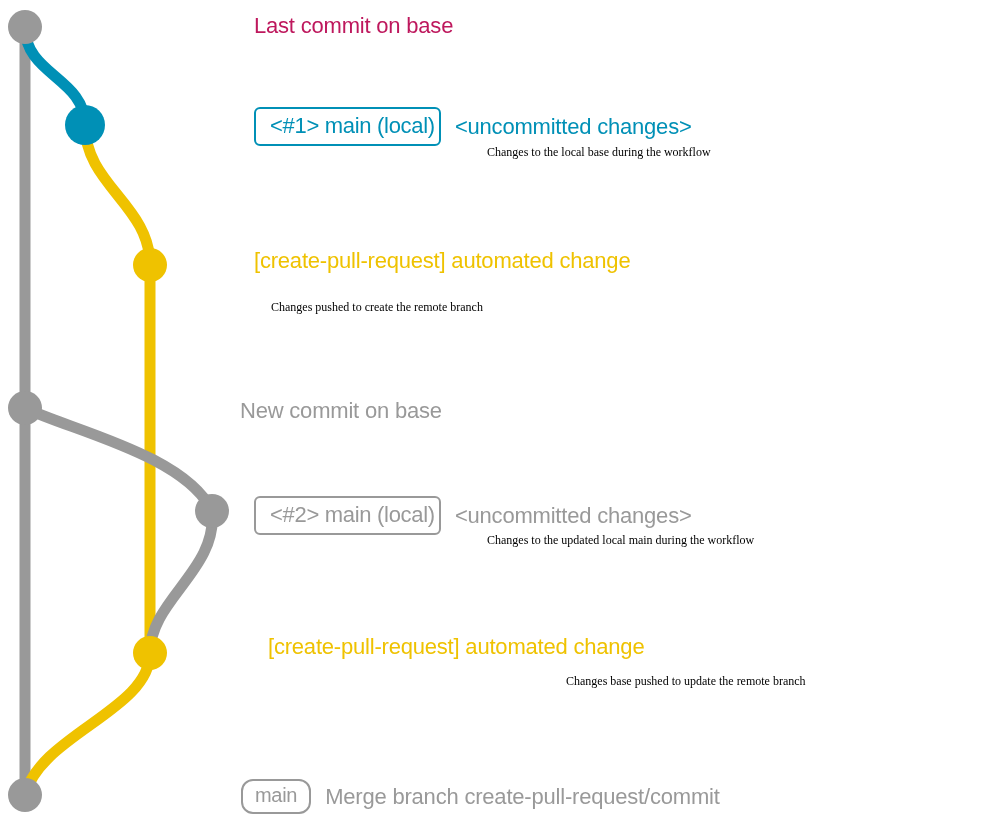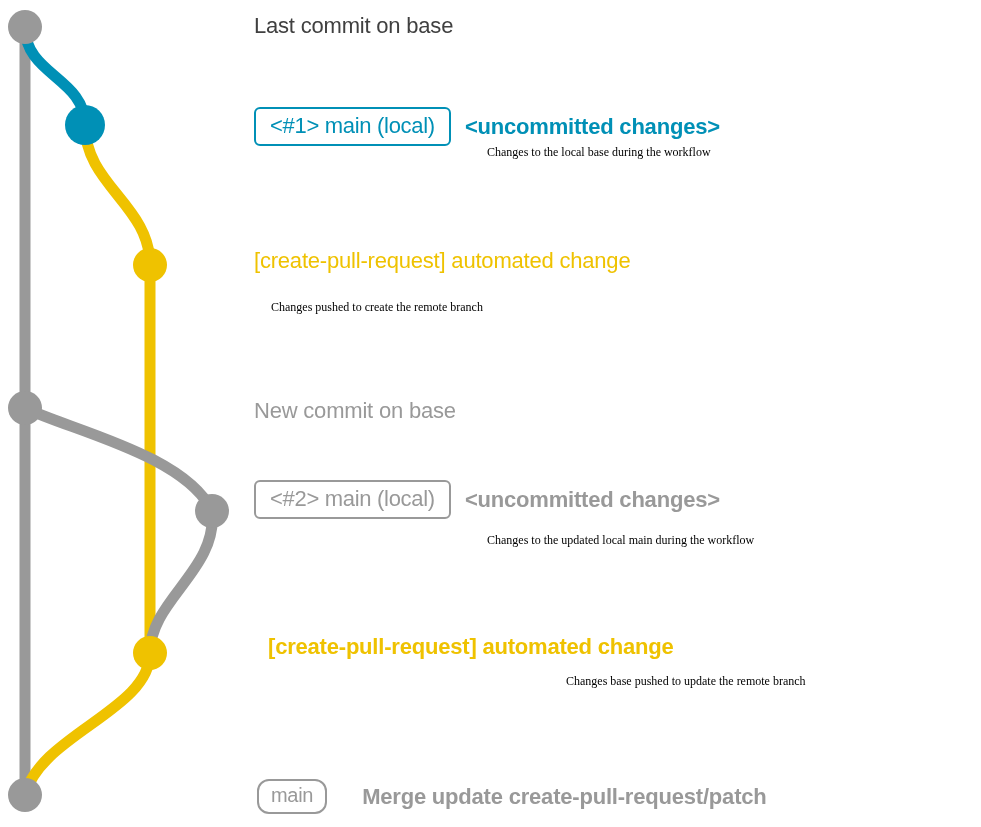--- a/index.html
+++ b/index.html
@@ -37,64 +37,63 @@
     white-space: nowrap;
   }
 
   .badge {
     display: inline-flex;
     align-items: center;
     justify-content: center;
     box-sizing: border-box;
     border: 2px solid currentColor;
     border-radius: 6px;
-    padding: 5px 14px 7px 14px;
+    padding: 5px 4px 7px 14px;
     font-family: "Liberation Sans", sans-serif;
     font-size: 22px;
     line-height: 1.05;
     letter-spacing: -0.3px;
     white-space: nowrap;
     background: #ffffff;
   }
 
   .badge-sm {
     padding: 4px 12px 6px 12px;
     border-radius: 12px;
     font-size: 20px;
   }
 
   .subject {
     font-family: "Liberation Sans", sans-serif;
     font-size: 22px;
     letter-spacing: -0.2px;
     white-space: nowrap;
     margin-left: 14px;
-    font-weight: bold;
   }
 
   .desc {
     position: absolute;
     font-family: "Liberation Serif", serif;
     font-size: 12px;
     color: #000000;
     white-space: nowrap;
   }
 
   
   #row-last-commit    { left: 254px; top: 13px; }
   #row-commit-1       { left: 254px; top: 107px; }
   #desc-1             { left: 487px; top: 145px; }
   #row-commit-2       { left: 254px; top: 248px; }
   #desc-2             { left: 271px; top: 300px; }
-  #row-new-commit     { left: 254px; top: 398px; }
-  #row-commit-3       { left: 254px; top: 480px; text-align: center; }
+  #row-new-commit     { left: 240px; top: 398px; }
+  #row-commit-3       { left: 254px; top: 496px; text-align: center; }
   #desc-3             { left: 487px; top: 533px; }
   #row-commit-4       { left: 254px; top: 634px; }
   #desc-4             { left: 566px; top: 674px; }
-  #row-commit-5       { left: 257px; top: 779px; gap: 21px; }
+  #row-commit-5       { left: 241px; top: 779px; }
 </style>
 </head>
 <body>
 
 <svg id="graph-svg" viewBox="0 0 981 827" xmlns="http://www.w3.org/2000/svg">
 
   <g fill="none" stroke-linecap="round" stroke-linejoin="round" stroke-width="11">
 
     <path d="M 25 27 L 25 408 L 25 795" stroke="#999999"></path>
 
@@ -116,21 +115,21 @@
     <circle cx="85" cy="125" r="20" fill="#0090B6"></circle>
     <circle cx="150" cy="265" r="17" fill="#EFC200"></circle>
     <circle cx="25" cy="408" r="17" fill="#999999"></circle>
     <circle cx="212" cy="511" r="17" fill="#999999"></circle>
     <circle cx="150" cy="653" r="17" fill="#EFC200"></circle>
     <circle cx="25" cy="795" r="17" fill="#999999"></circle>
   </g>
 </svg>
 
 <div class="row" id="row-last-commit">
-  <span class="plain-label" style="color:#404040">Last commit on base</span>
+  <span class="plain-label" style="color:#be185d">Last commit on base</span>
 </div>
 
 <div class="row" id="row-commit-1">
   <span class="badge" style="color:#0090B6">&lt;#1&gt; main (local)</span>
   <span class="subject" style="color:#0090B6">&lt;uncommitted changes&gt;</span>
 </div>
 <div class="desc" id="desc-1">Changes to the local base during the workflow</div>
 
 <div class="row" id="row-commit-2">
   <span class="plain-label" style="color:#EFC200">[create-pull-request] automated change</span>
@@ -147,14 +146,14 @@
 </div>
 <div class="desc" id="desc-3">Changes to the updated local main during the workflow</div>
 
 <div class="row" id="row-commit-4">
   <span class="subject" style="color:#EFC200">[create-pull-request] automated change</span>
 </div>
 <div class="desc" id="desc-4">Changes base pushed to update the remote branch</div>
 
 <div class="row" id="row-commit-5">
   <span class="badge badge-sm" style="color:#999999">main</span>
-  <span class="subject" style="color:#999999">Merge update create-pull-request/patch</span>
+  <span class="subject" style="color:#999999">Merge branch create-pull-request/commit</span>
 </div>
 
 </body></html>

